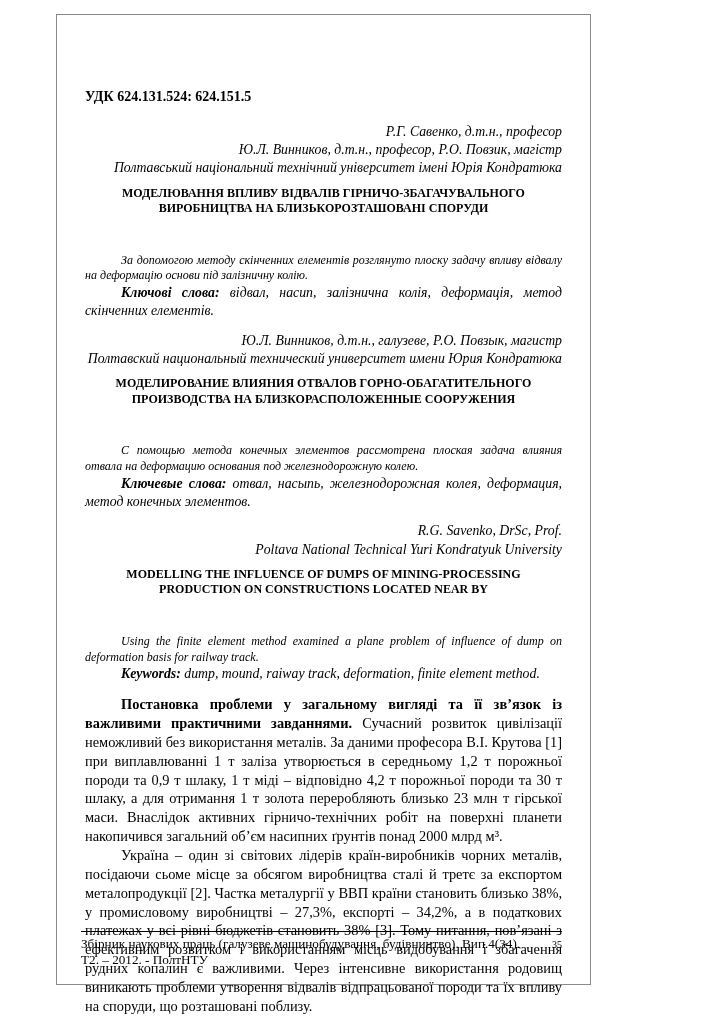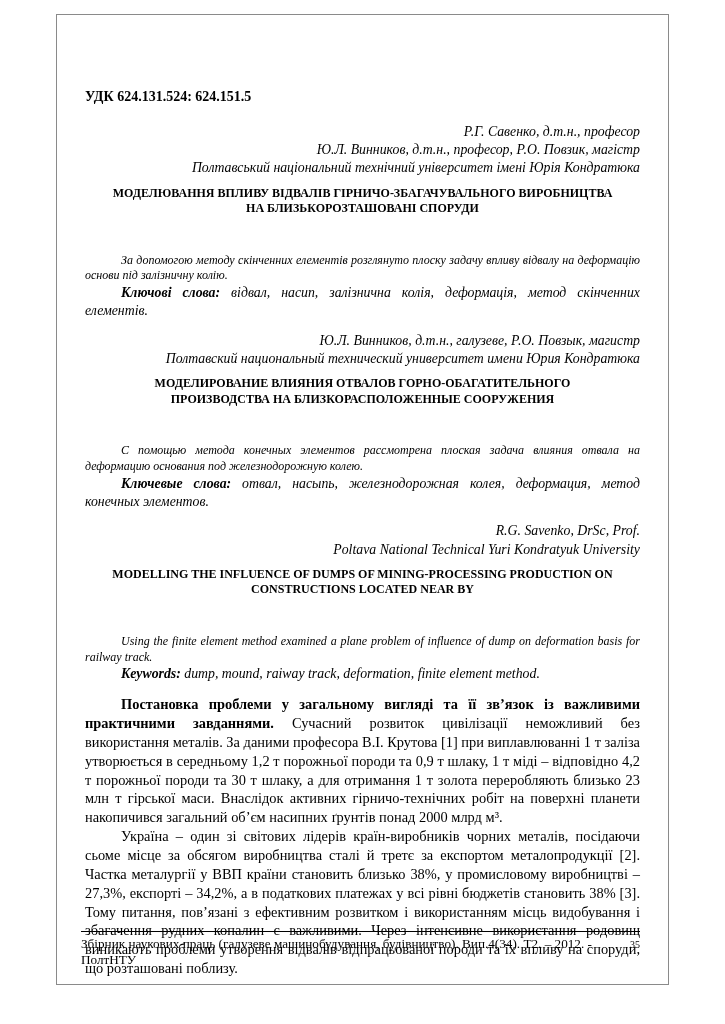--- a/index.html
+++ b/index.html
@@ -1,21 +1,21 @@
 <!DOCTYPE html>
 <html><head>
 <meta charset="utf-8">
 <style>
   * { margin:0; padding:0; box-sizing:border-box; }
   html, body { width:725px; height:1024px; background:#ffffff; }
   body { font-family:"Liberation Serif", serif; color:#000; position:relative; }
 
   .page {
     position:absolute; left:56px; top:14px;
-    width:613px; height:971px;
+    width:535px; height:971px;
     border:1px solid #8a8a8a;
     padding:74px 28px 0 28px;
     background:#fff;
   }
 
   .udc { font-weight:bold; font-size:14px; margin-bottom:18px; }
 
   .authors { text-align:right; font-style:italic; font-size:13.8px; line-height:1.32; margin-bottom:6px; }
 
   .title {

